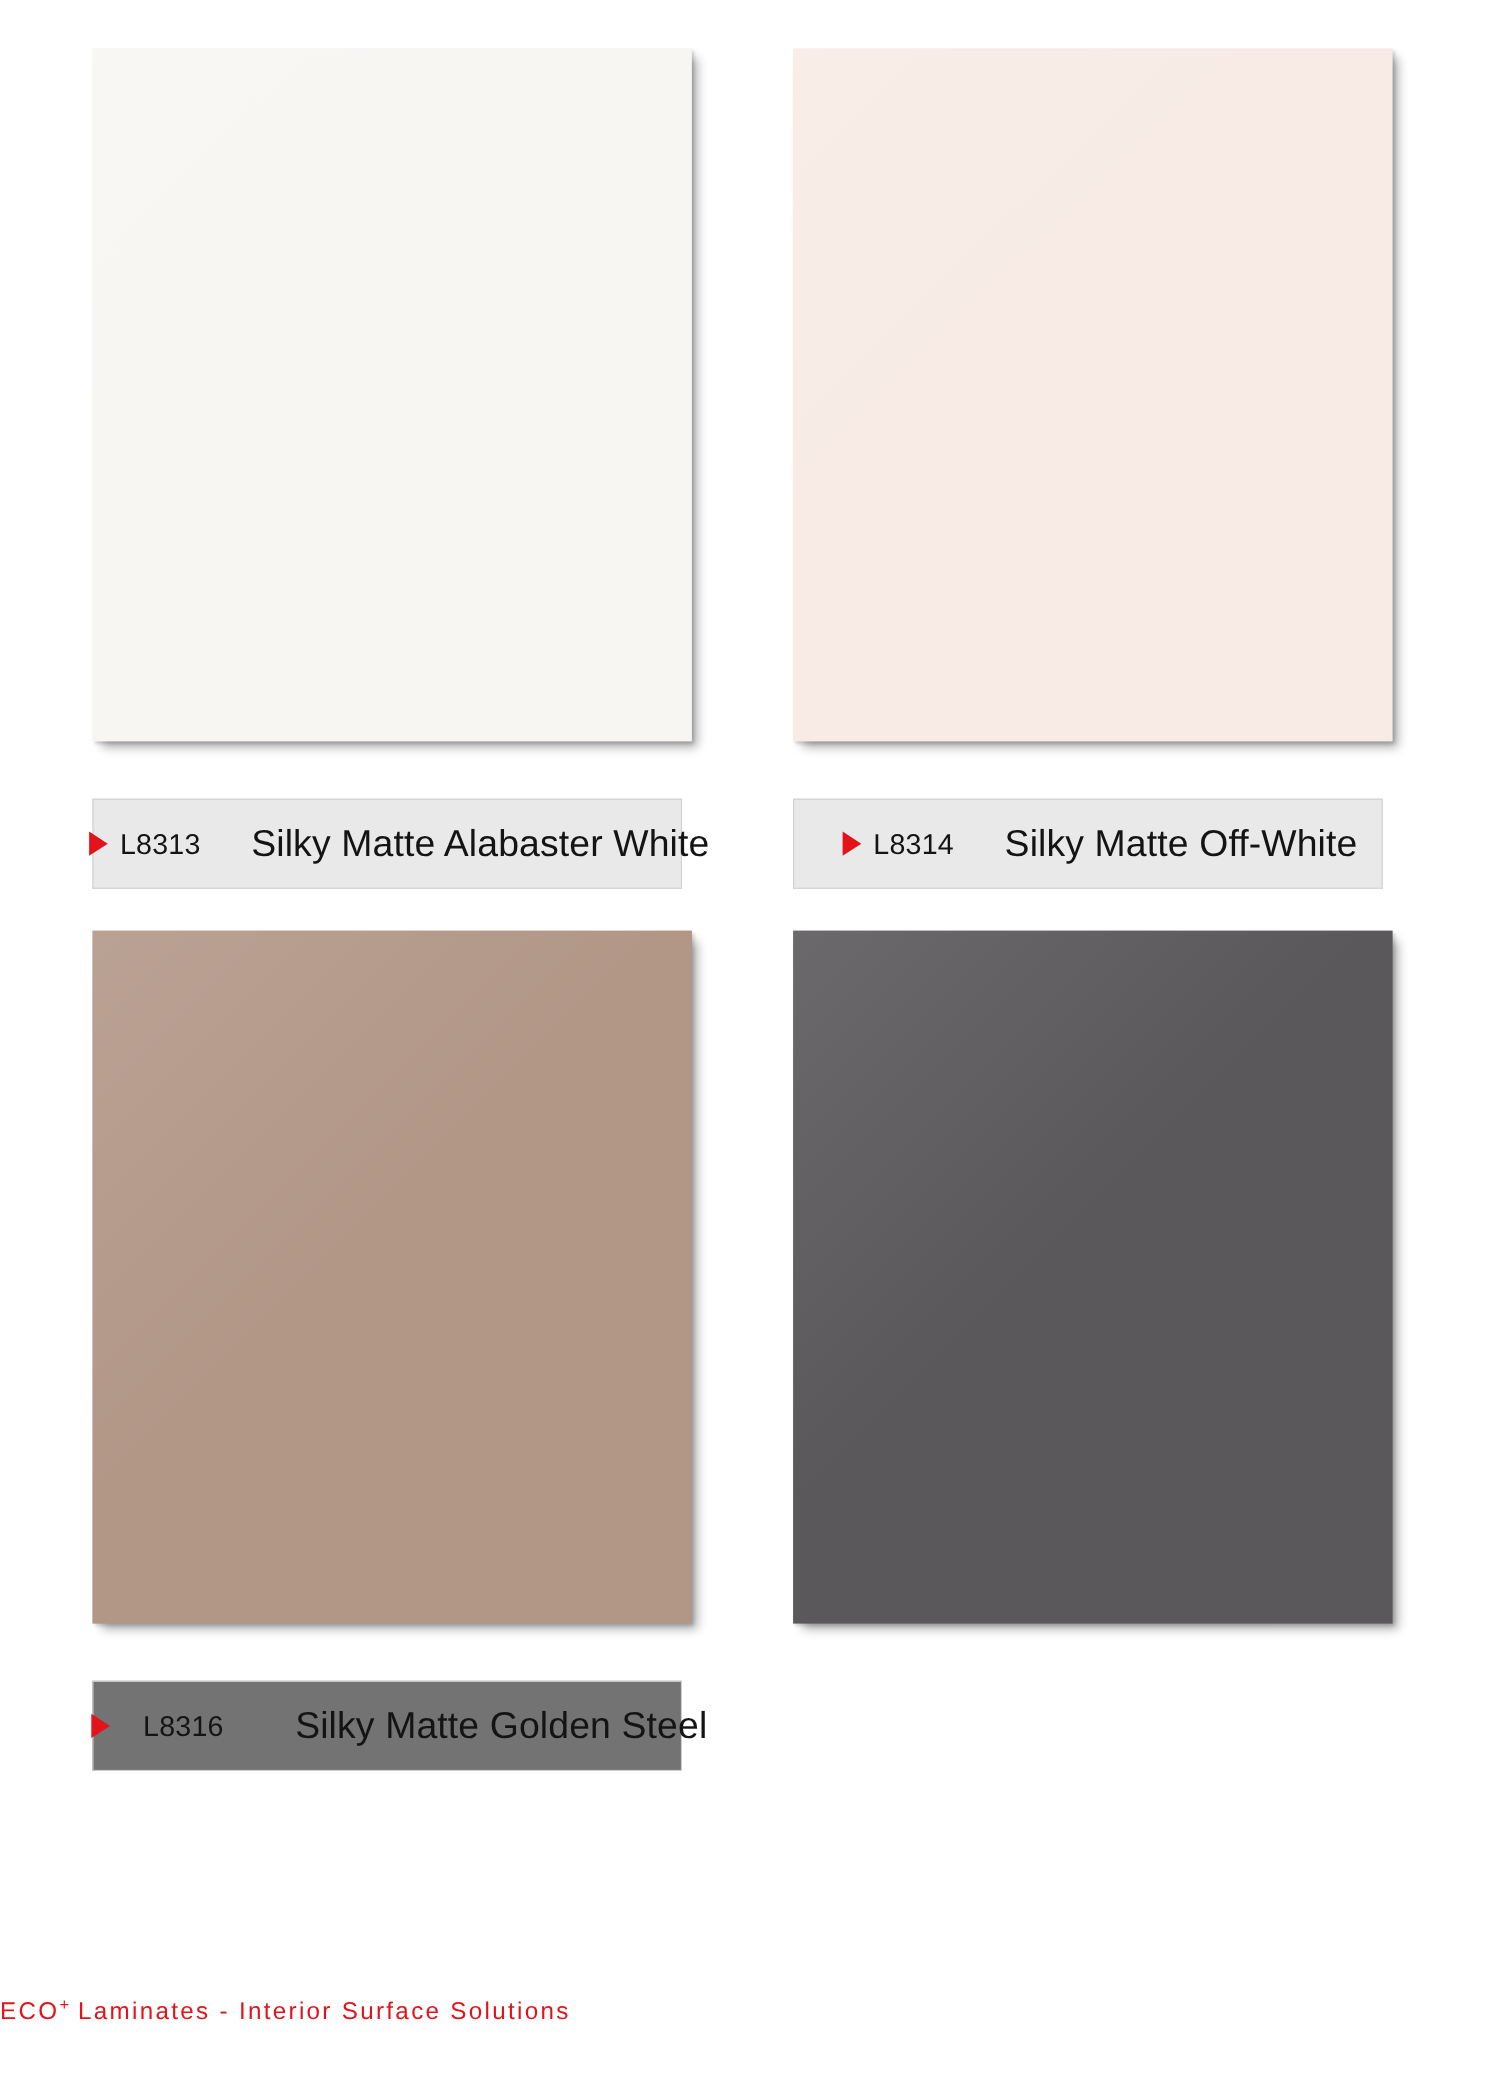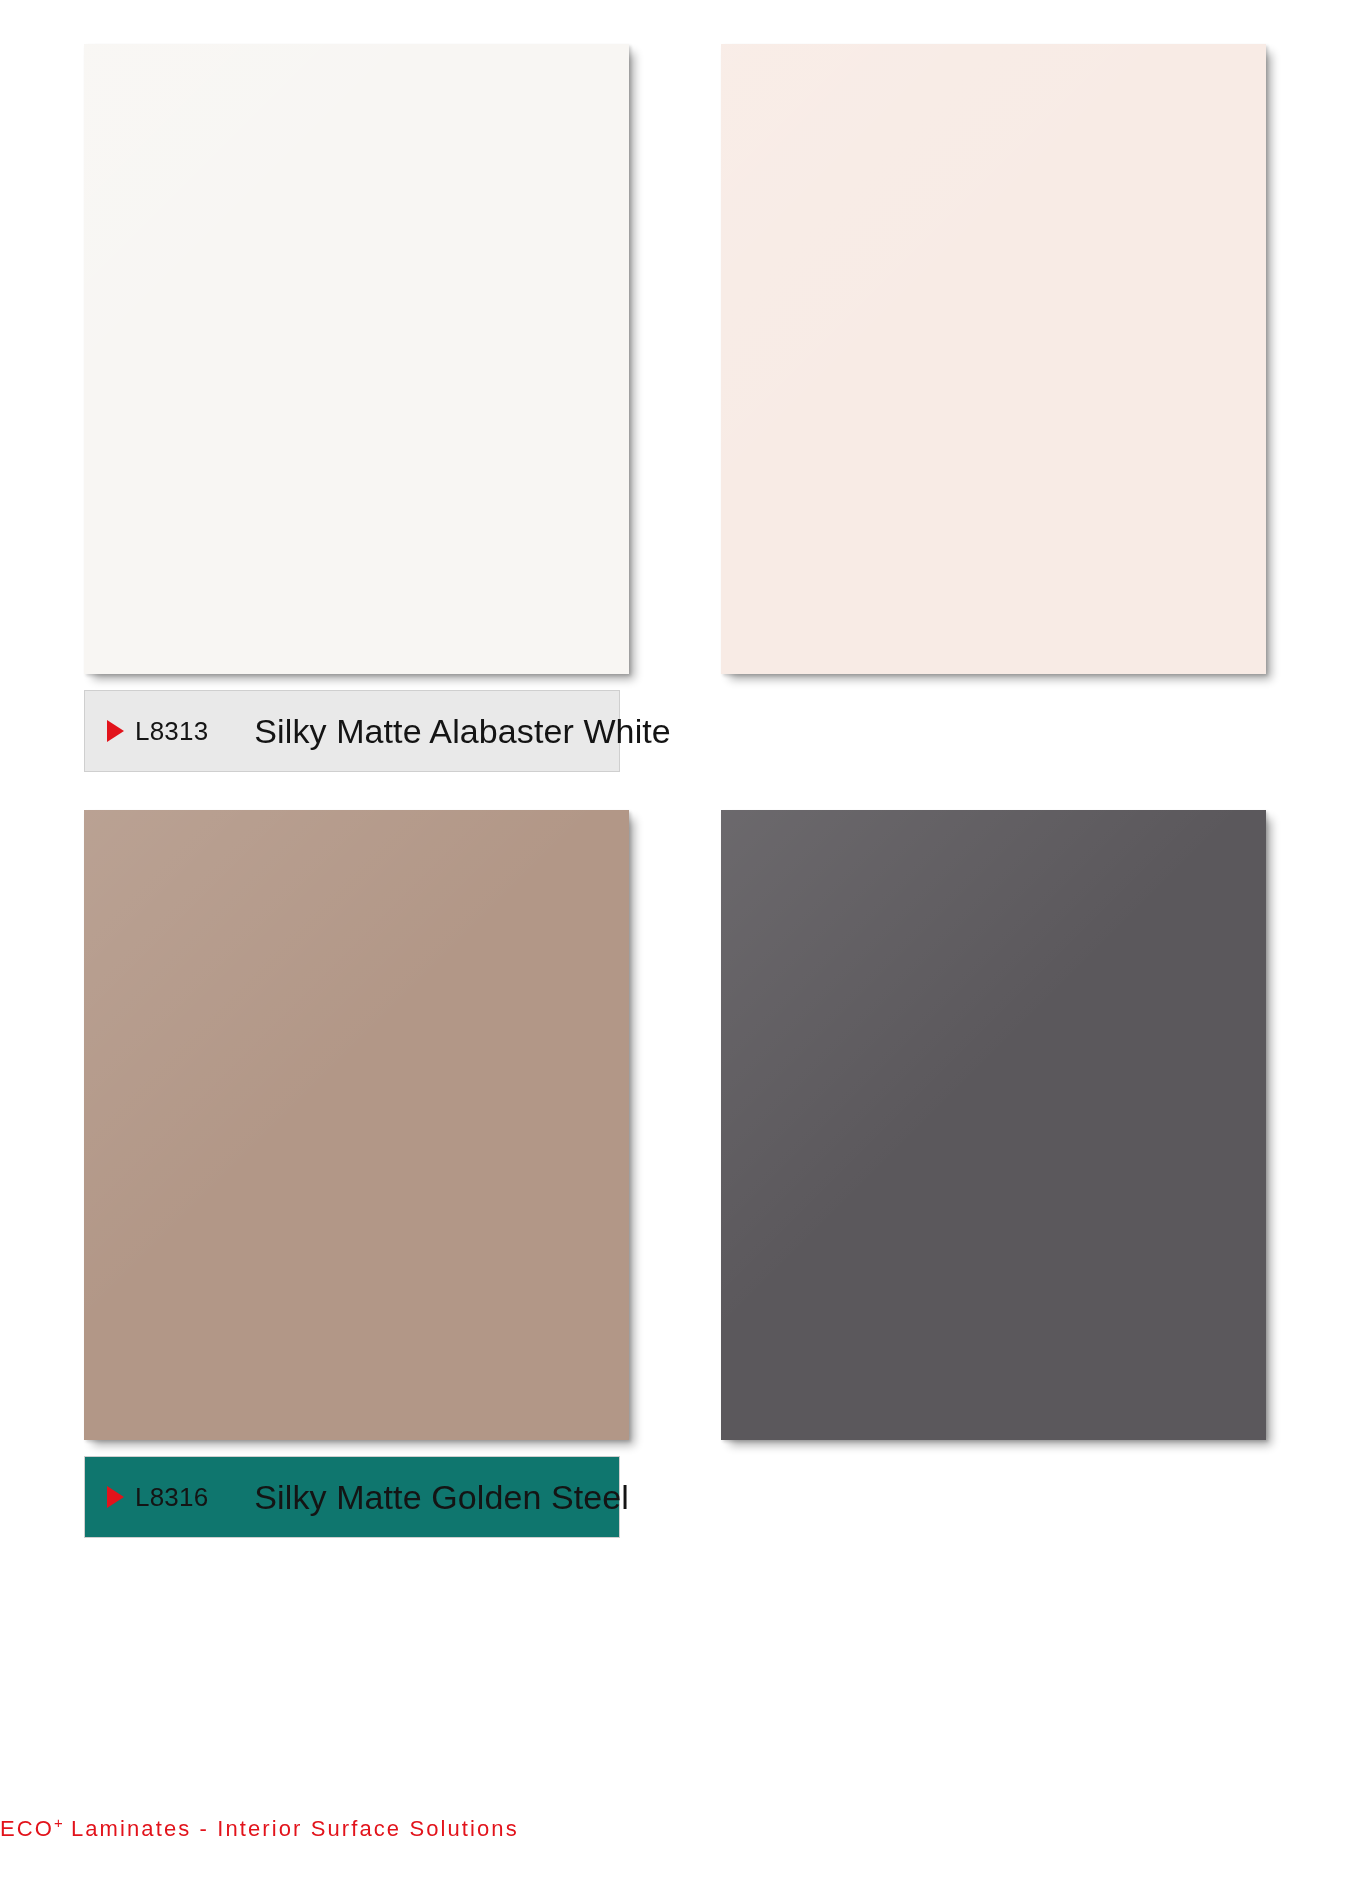--- a/index.html
+++ b/index.html
@@ -59,28 +59,29 @@
     
     content: "";
     position: absolute;
     inset: 0;
     background: linear-gradient(135deg, rgba(255,255,255,0.10), rgba(255,255,255,0) 45%);
     pointer-events: none;
   }
 
   
   .label-plate {
-    margin-top: 16px;
+    margin-top: 52px;
     width: 536px;
     height: 82px;
     background: #e9e9e9;
     border: 1px solid #cfcfcf;
     display: flex;
     align-items: center;
     box-sizing: border-box;
+    justify-content: center;
   }
 
   .marker {
     width: 0;
     height: 0;
     border-top: 11px solid transparent;
     border-bottom: 11px solid transparent;
     border-left: 17px solid #e2131b;
     margin-left: 22px;
     flex: 0 0 auto;
@@ -134,29 +135,34 @@
         <div class="chip" style="background-color: rgb(248, 246, 243);"></div>
         <div class="label-plate" style="background: rgb(233, 233, 233); border-color: rgb(207, 207, 207);">
           <span class="marker" style="border-left-color: rgb(226, 19, 27);"></span>
           <span class="code">L8313</span>
           <span class="cname">Silky Matte Alabaster White</span>
         </div>
       </div>
 
       <div class="swatch-card">
         <div class="chip" style="background-color: rgb(248, 235, 229);"></div>
+        <div class="label-plate" style="background: rgb(233, 233, 233); border-color: rgb(207, 207, 207);">
+          <span class="marker" style="border-left-color: rgb(226, 19, 27);"></span>
+          <span class="code">L8314</span>
+          <span class="cname">Silky Matte Off-White</span>
+        </div>
       </div>
 
     </div>
 
     <div class="swatch-row row-bottom">
 
       <div class="swatch-card">
         <div class="chip" style="background-color: rgb(178, 151, 135);"></div>
-        <div class="label-plate" style="background: #0f766e; border-color: rgb(207, 207, 207);">
+        <div class="label-plate" style="background: #737373; border-color: rgb(207, 207, 207); gap: 19px;">
           <span class="marker" style="border-left-color: rgb(226, 19, 27);"></span>
           <span class="code">L8316</span>
           <span class="cname">Silky Matte Golden Steel</span>
         </div>
       </div>
 
       <div class="swatch-card">
         <div class="chip" style="background-color: rgb(91, 88, 92);"></div>
       </div>
 

